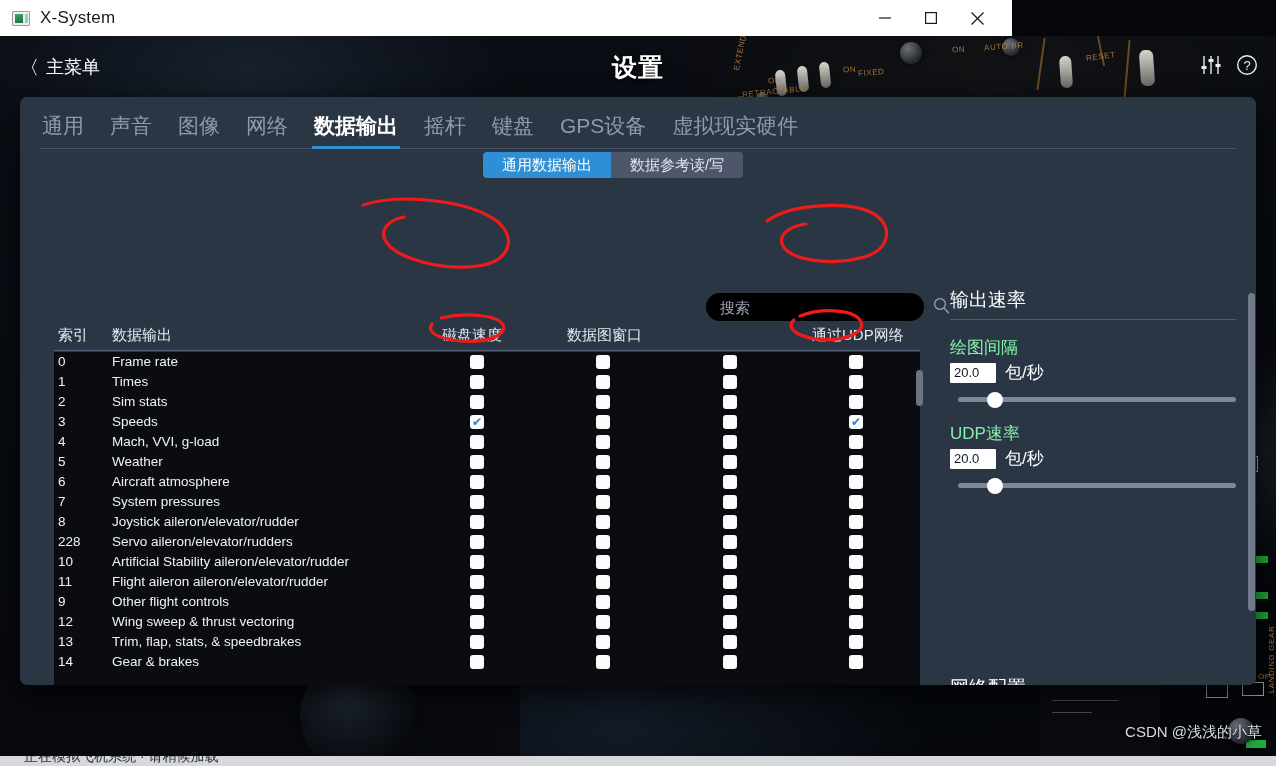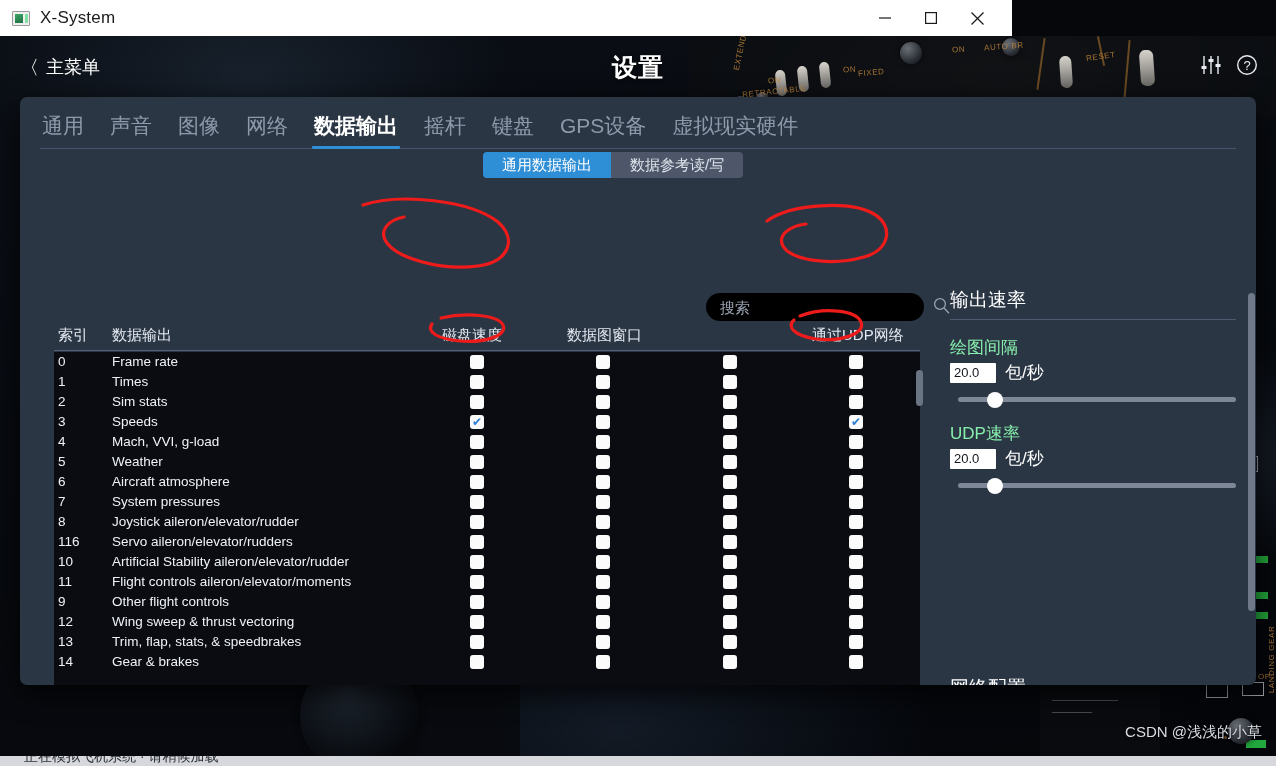--- a/index.html
+++ b/index.html
@@ -449,38 +449,38 @@
       </div>
       <div class="row">
         <span class="idx">8</span>
         <span class="nm">Joystick aileron/elevator/rudder</span>
         <span class="cb" style="left: 416px;"></span>
         <span class="cb" style="left: 542px;"></span>
         <span class="cb" style="left: 669px;"></span>
         <span class="cb" style="left: 795px;"></span>
       </div>
       <div class="row">
-        <span class="idx">116</span>
+        <span class="idx">228</span>
         <span class="nm">Servo aileron/elevator/rudders</span>
         <span class="cb" style="left: 416px;"></span>
         <span class="cb" style="left: 542px;"></span>
         <span class="cb" style="left: 669px;"></span>
         <span class="cb" style="left: 795px;"></span>
       </div>
       <div class="row">
         <span class="idx">10</span>
         <span class="nm">Artificial Stability aileron/elevator/rudder</span>
         <span class="cb" style="left: 416px;"></span>
         <span class="cb" style="left: 542px;"></span>
         <span class="cb" style="left: 669px;"></span>
         <span class="cb" style="left: 795px;"></span>
       </div>
       <div class="row">
         <span class="idx">11</span>
-        <span class="nm">Flight controls aileron/elevator/moments</span>
+        <span class="nm">Flight aileron aileron/elevator/rudder</span>
         <span class="cb" style="left: 416px;"></span>
         <span class="cb" style="left: 542px;"></span>
         <span class="cb" style="left: 669px;"></span>
         <span class="cb" style="left: 795px;"></span>
       </div>
       <div class="row">
         <span class="idx">9</span>
         <span class="nm">Other flight controls</span>
         <span class="cb" style="left: 416px;"></span>
         <span class="cb" style="left: 542px;"></span>

